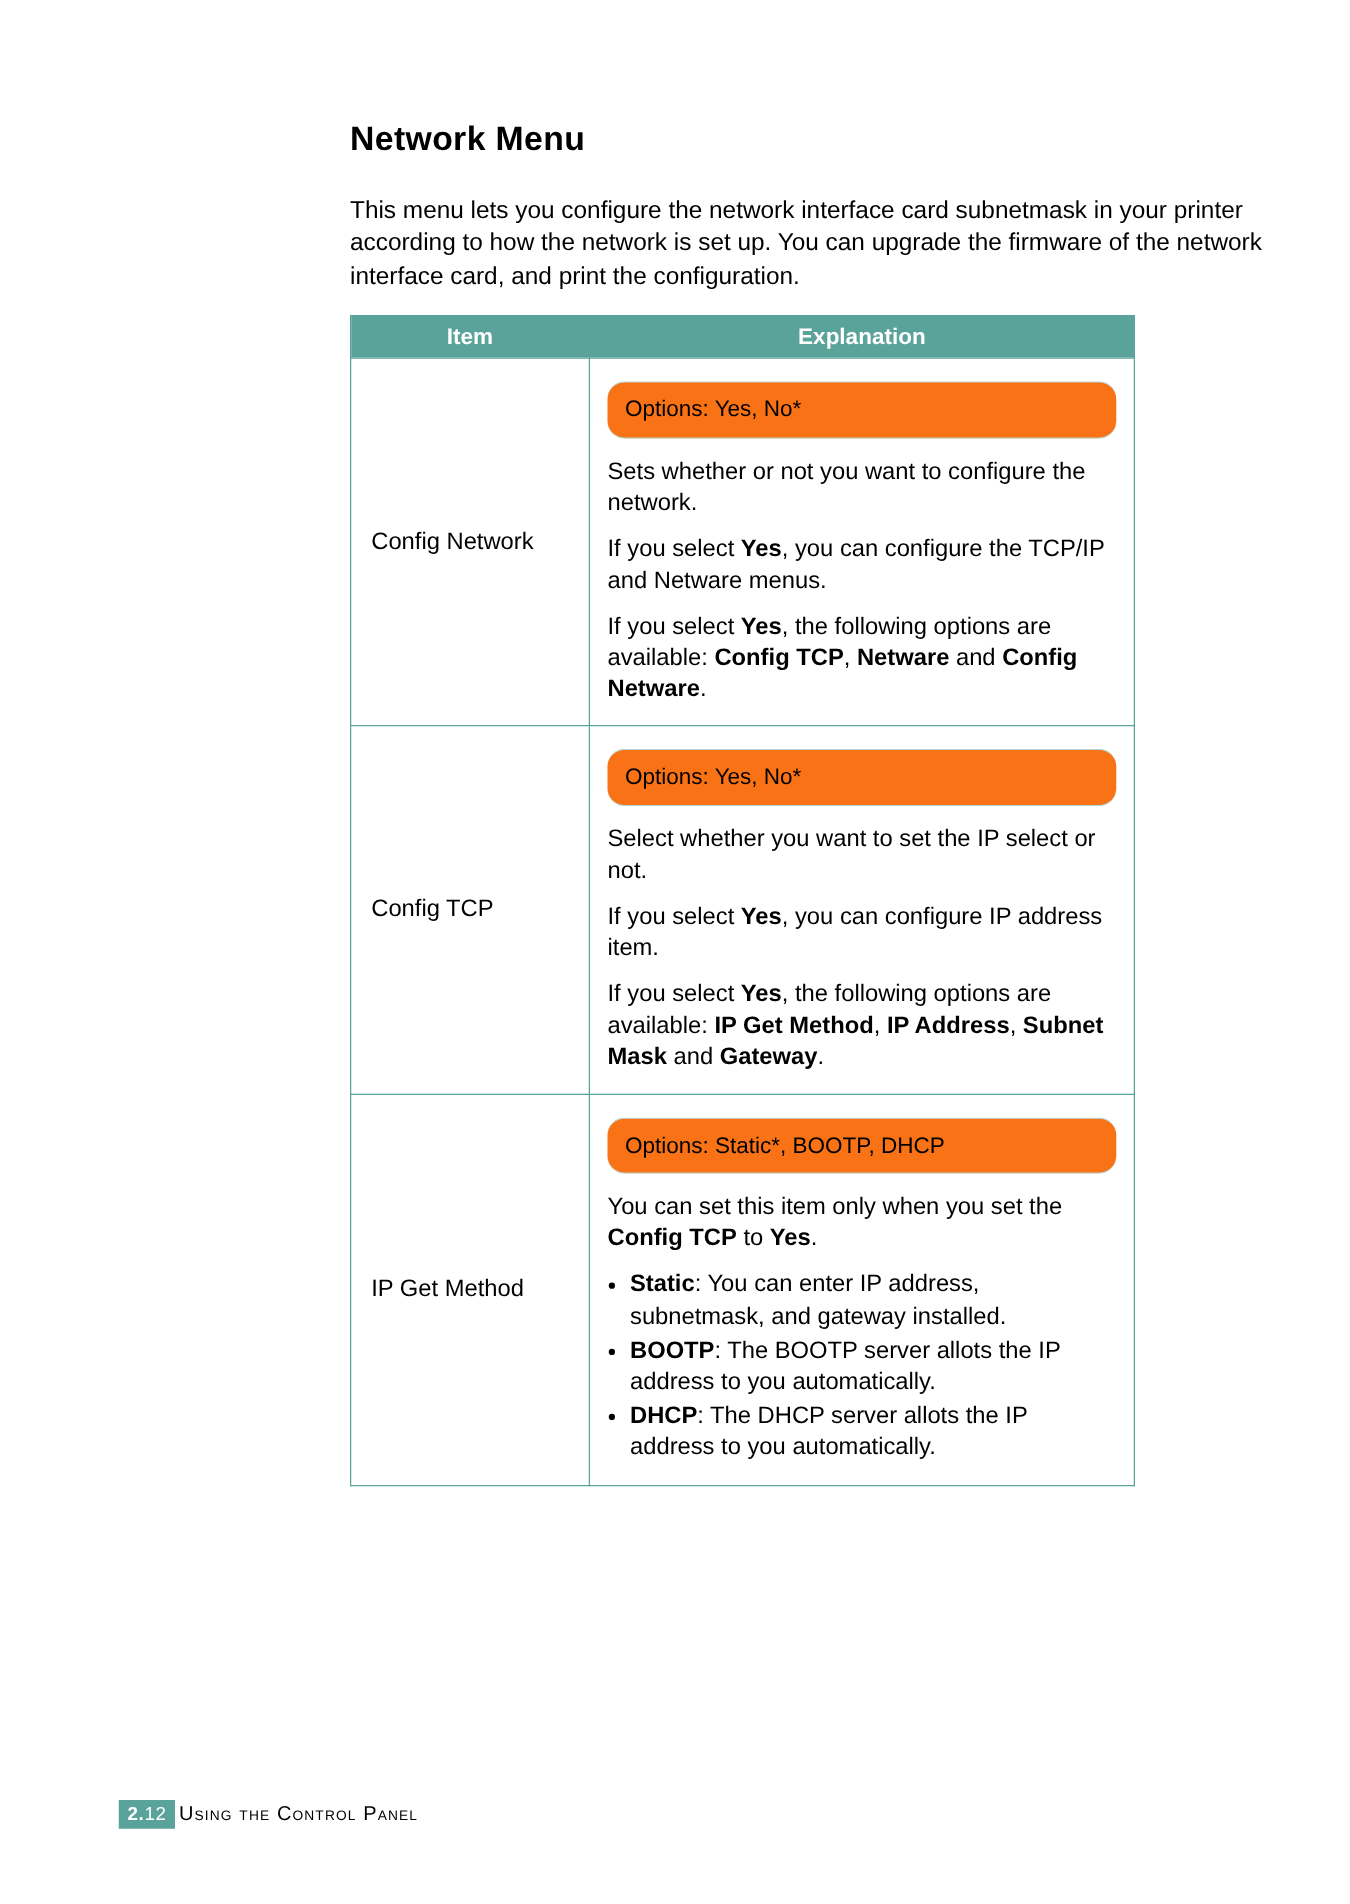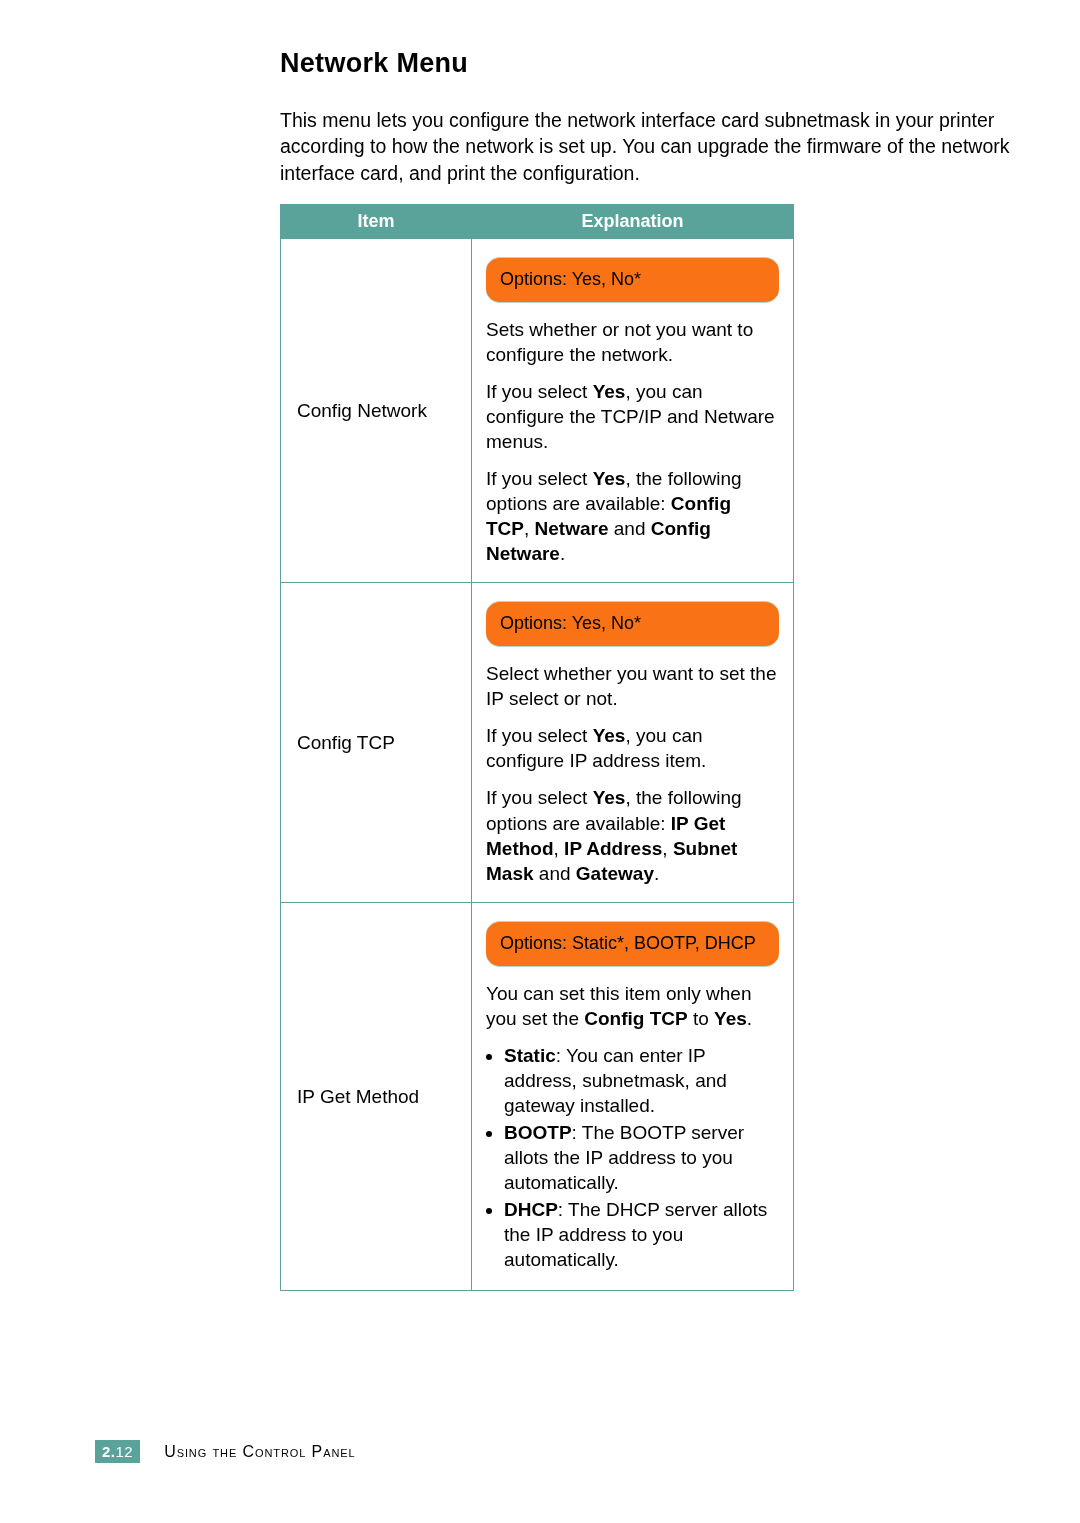--- a/index.html
+++ b/index.html
@@ -7,21 +7,21 @@
     padding: 0;
     background: #ffffff;
     font-family: Verdana, Geneva, sans-serif;
     color: #000000;
   }
   .page {
     width: 1080px;
     height: 1523px;
     position: relative;
     box-sizing: border-box;
-    padding: 48px 70px 0 95px;
+    padding: 96px 70px 0 95px;
   }
   .content {
     margin-left: 185px;
   }
   h1.section-title {
     font-size: 27px;
     font-weight: 700;
     margin: 0 0 28px 0;
     letter-spacing: 0.3px;
   }
@@ -57,21 +57,21 @@
     line-height: 1.35;
     margin: 0;
   }
   .sc { font-variant: small-caps; letter-spacing: 0.5px; }
   p.default {
     font-size: 19px;
     margin: 0 0 8px 0;
   }
   table.opt {
     border-collapse: collapse;
-    width: 514px;
+    width: 628px;
     table-layout: fixed;
   }
   table.opt th {
     background: #5aa39a;
     color: #ffffff;
     font-size: 18px;
     font-weight: 700;
     padding: 6px 4px;
     border: 1.5px solid #5aa39a;
     text-align: center;
@@ -103,21 +103,21 @@
   .expl p:last-child { margin-bottom: 0; }
   .expl ul { margin: 4px 0 0 0; padding-left: 18px; }
   .expl li { margin-bottom: 2px; }
   b { font-weight: 700; }
   .footer {
     position: absolute;
     left: 95px;
     bottom: 60px;
     display: flex;
     align-items: center;
-    gap: 24px;
+    gap: 3px;
     font-size: 15px;
     color: #000;
   }
   .pgbadge {
     background: #5aa39a;
     color: #ffffff;
     padding: 3px 7px;
     font-size: 15px;
     font-weight: 400;
     letter-spacing: 0.5px;

